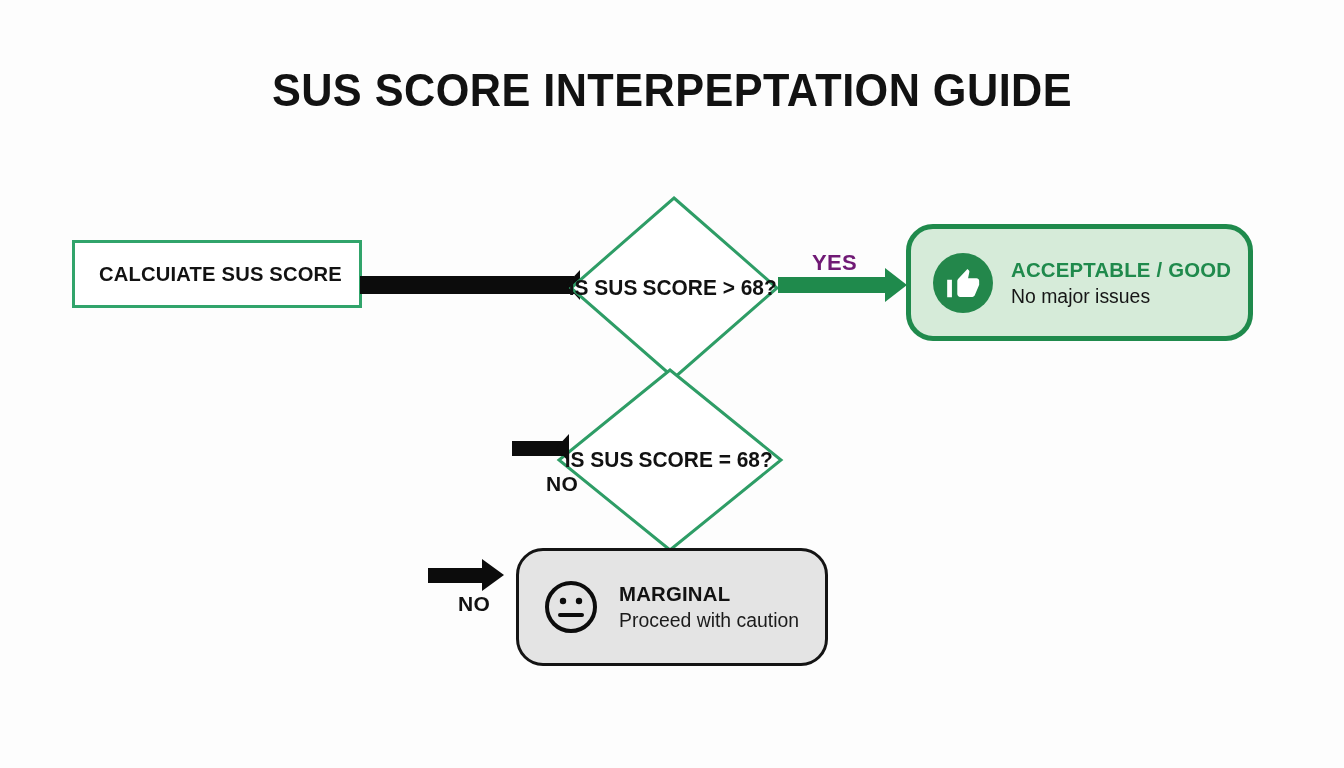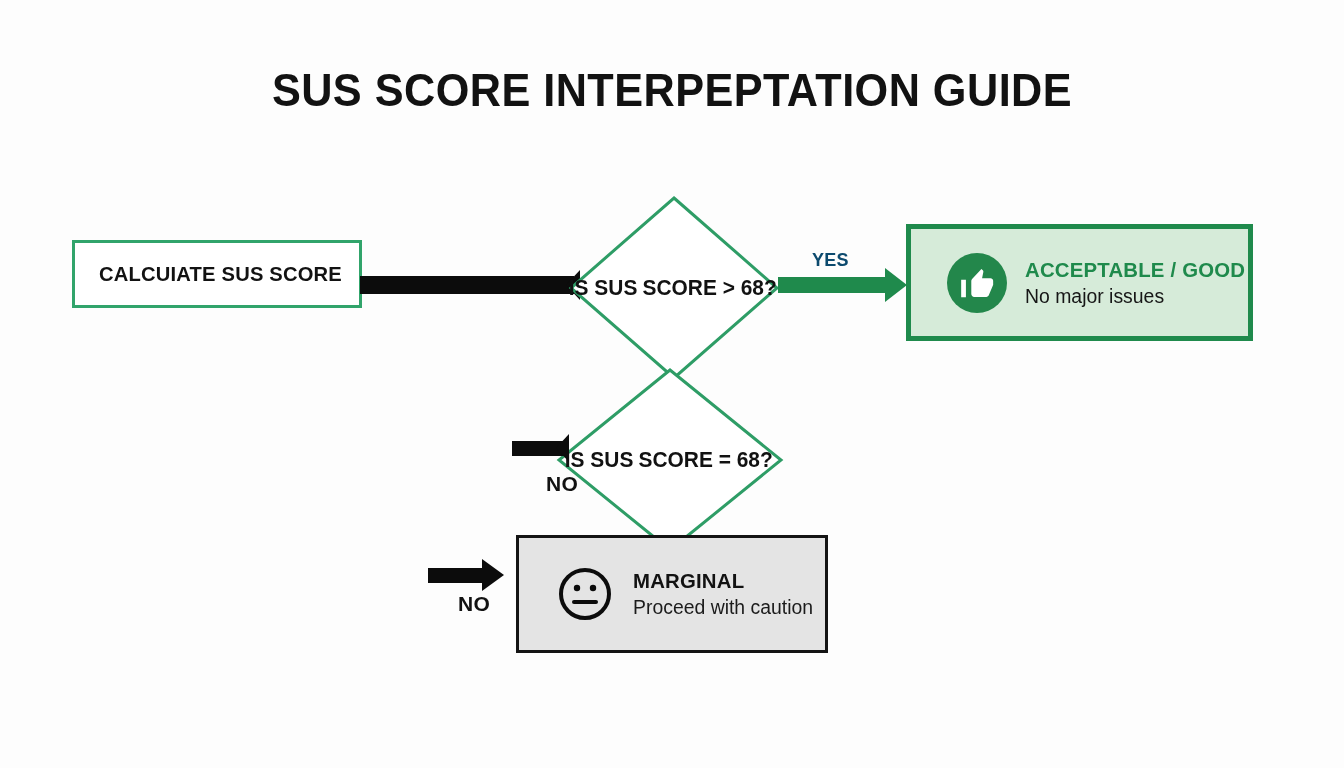--- a/index.html
+++ b/index.html
@@ -131,22 +131,22 @@
     height: 0;
     border-top: 17px solid transparent;
     border-bottom: 17px solid transparent;
     border-left: 22px solid #1f8a4c;
   }
   #label-yes {
     position: absolute;
     left: 812px;
     top: 250px;
     font-weight: bold;
-    font-size: 18px;
-    color: #0c4a6e;
+    font-size: 22px;
+    color: #701a75;
     letter-spacing: 0.3px;
   }
 
   
   #conn-stub2 {
     left: 512px;
     top: 441px;
     width: 52px;
     height: 15px;
     background: #0c0c0c;
@@ -196,22 +196,23 @@
     color: #121212;
     letter-spacing: 0.3px;
   }
 
   
   .outcome {
     position: absolute;
     box-sizing: border-box;
     display: flex;
     align-items: center;
-    padding-left: 36px;
+    padding-left: 22px;
     gap: 18px;
+    border-radius: 27px;
   }
   .outcome .icon {
     flex: 0 0 auto;
     width: 60px;
     height: 60px;
     border-radius: 50%;
     display: flex;
     align-items: center;
     justify-content: center;
   }
@@ -252,21 +253,21 @@
     width: 355px;
     height: 114px;
     background: #f7c8c8;
     border: 3px solid #141414;
   }
   #poor-box .icon { background: #0c0c0c; }
   #poor-box .t-head { color: #121212; }
 
   #marginal-box {
     left: 516px;
-    top: 535px;
+    top: 548px;
     width: 312px;
     height: 118px;
     background: #e4e4e4;
     border: 3px solid #141414;
   }
   #marginal-box .icon { background: transparent; }
   #marginal-box .t-head { color: #121212; }
 
   .icon svg { display: block; }
 </style>

